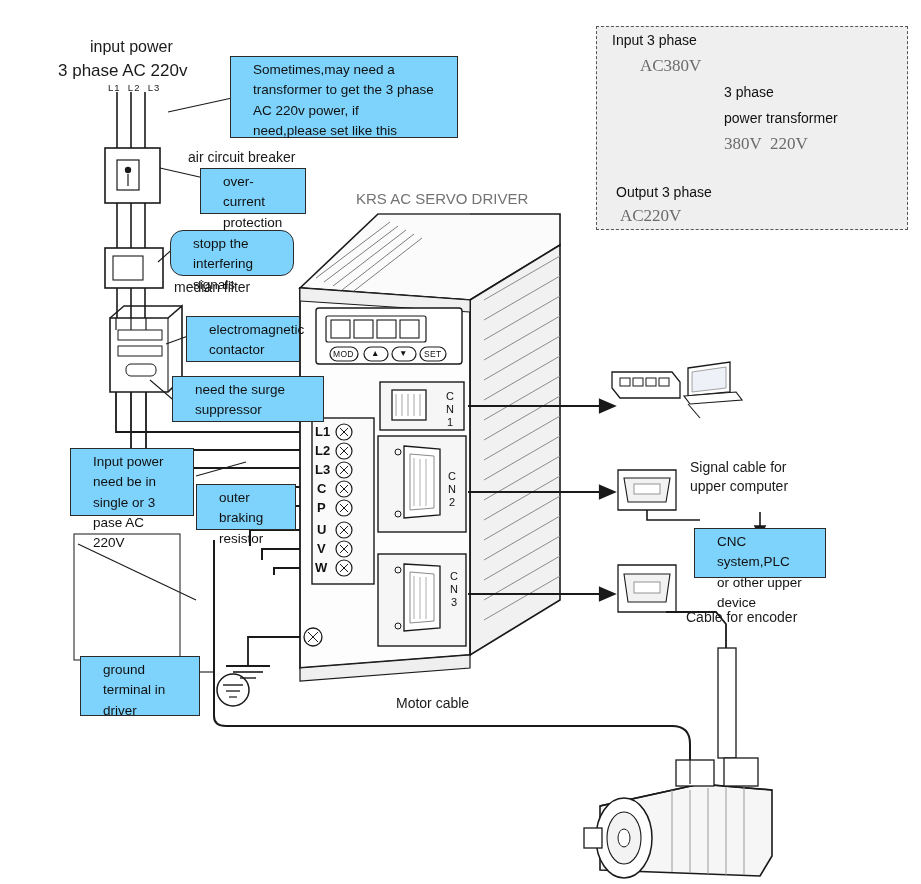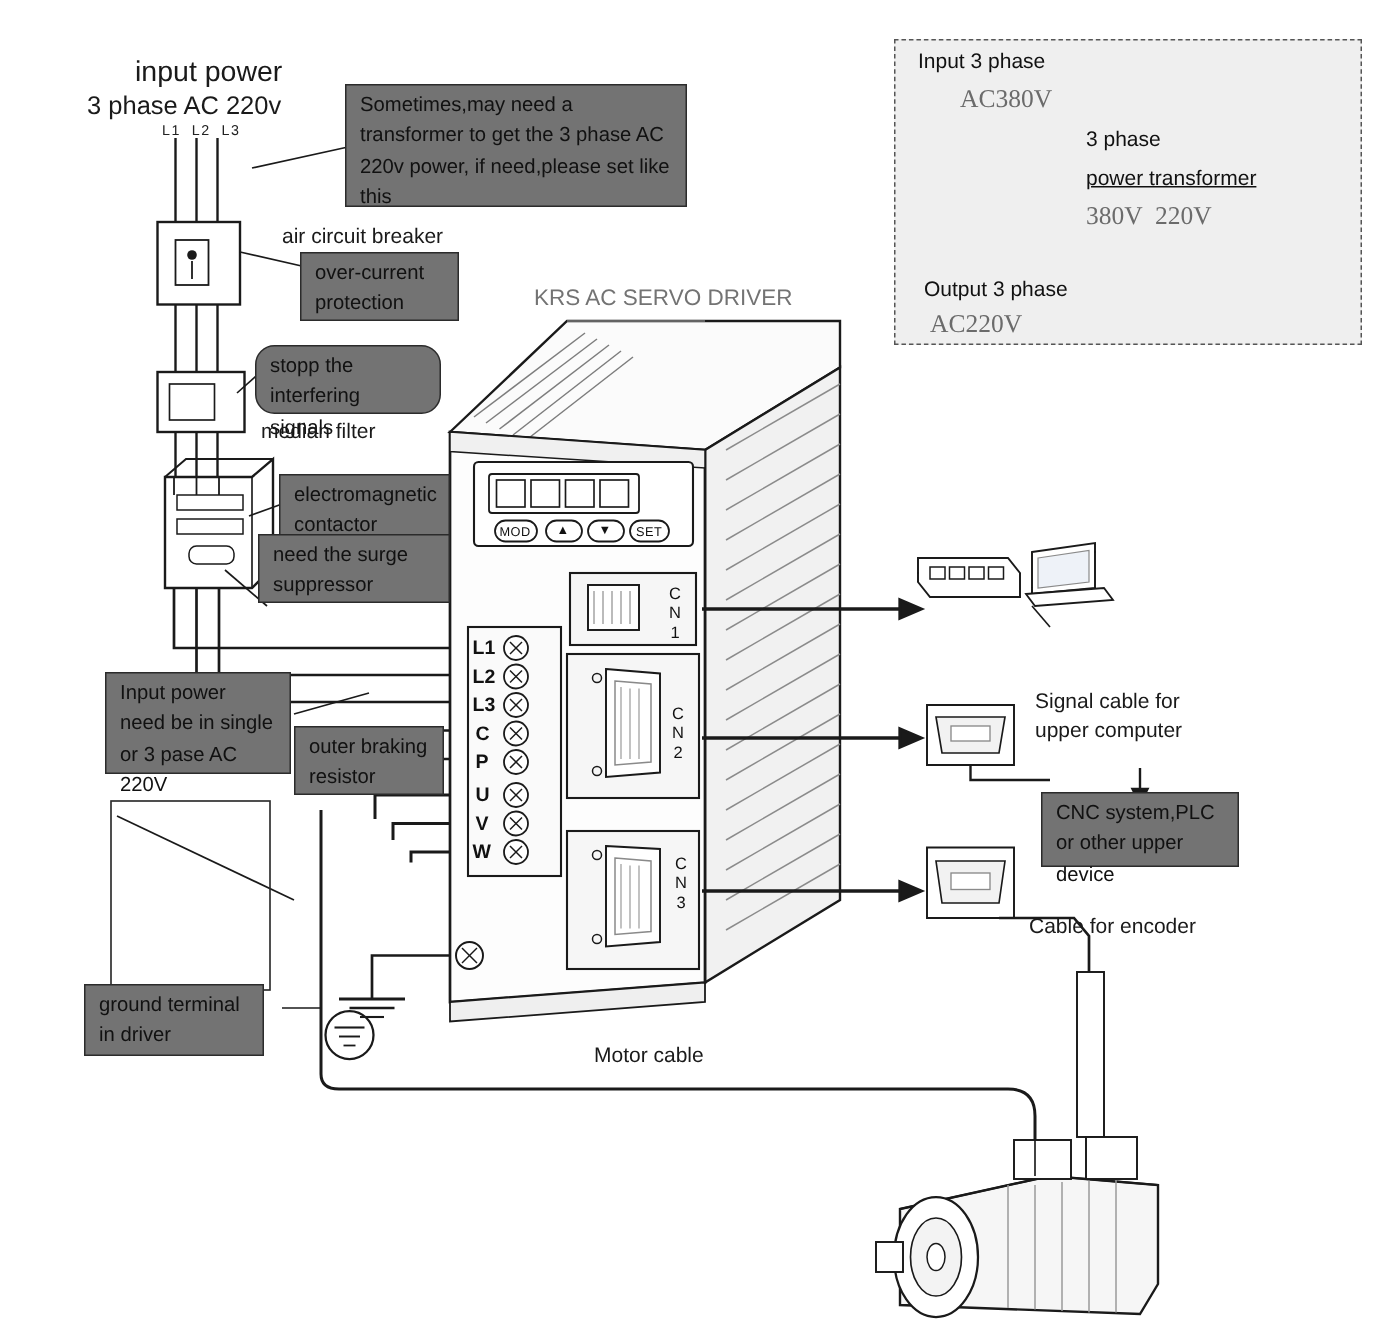--- a/index.html
+++ b/index.html
@@ -1,20 +1,20 @@
 <!DOCTYPE html>
 <html><head>
 <meta charset="utf-8">
 <style>
   html,body{margin:0;padding:0;background:#ffffff;}
   body{font-family:"Liberation Sans", sans-serif;color:#111;}
   #stage{position:relative;width:921px;height:884px;overflow:hidden;background:#fff;}
   .lbl{position:absolute;font-size:14px;line-height:1.35;color:#1a1a1a;white-space:pre;}
-  .box{position:absolute;border:1px solid #2b2b2b;background:#737373;font-size:13.5px;line-height:1.5;
-       padding:3px 9px;box-sizing:border-box;color:#111;}
+  .box{position:absolute;border:1px solid #2b2b2b;background:#7dd3fc;font-size:13.5px;line-height:1.5;
+       padding:3px 22px;box-sizing:border-box;color:#111;}
   .nb{position:absolute;font-size:14px;line-height:1.45;white-space:pre;}
   .dashbox{position:absolute;border:1px dashed #555;background:#efefef;box-sizing:border-box;}
   .title{position:absolute;font-size:15px;color:#737373;white-space:pre;}
   .tiny{font-size:9.5px;letter-spacing:1px;color:#222;}
   .vert{writing-mode:vertical-rl;text-orientation:upright;letter-spacing:1px;font-size:11px;}
   svg{position:absolute;left:0;top:0;}
   .term{position:absolute;font-weight:bold;font-size:13px;color:#111;}
   .gray{color:#6b6b6b;}
 </style>
 </head>
@@ -336,49 +336,49 @@
 
       <g stroke="#1a1a1a" stroke-width="1.6" fill="#1a1a1a">
         <line x1="648" y1="176" x2="648" y2="190"></line>
           <polygon points="643,188 653,188 648,198"></polygon>
         <line x1="672" y1="176" x2="672" y2="190"></line>
           <polygon points="667,188 677,188 672,198"></polygon>
       </g>
     </g>
   </svg>
 
-  <div class="lbl" style="left:90px;top:36px;font-size:19px;">input power</div>
+  <div class="lbl" style="left:90px;top:36px;font-size:16px;">input power</div>
   <div class="lbl" style="left:58px;top:60px;font-size:17px;">3 phase AC 220v</div>
   <div class="lbl tiny" style="left:108px;top:82px;">L1  L2  L3</div>
 
   <div class="box" style="left:230px;top:56px;width:228px;height:82px;">Sometimes,may need a transformer
 to get the 3 phase AC 220v power,
 if need,please set like this</div>
 
   <div class="lbl" style="left:188px;top:148px;">air circuit breaker</div>
   <div class="box" style="left:200px;top:168px;width:106px;height:46px;">over-current
 protection</div>
 
   <div class="box" style="left:170px;top:230px;width:124px;height:46px;border-radius:13px;">stopp the
 interfering signals</div>
   <div class="lbl" style="left:174px;top:278px;">median filter</div>
 
   <div class="box" style="left:186px;top:316px;width:114px;height:46px;">electromagnetic
 contactor</div>
-  <div class="box" style="left:172px;top:356px;width:128px;height:46px;">need the
+  <div class="box" style="left:172px;top:376px;width:152px;height:46px;">need the
 surge suppressor</div>
 
   <div class="box" style="left:70px;top:448px;width:124px;height:68px;">Input power need
 be in single or
 3 pase AC 220V</div>
 
   <div class="box" style="left:196px;top:484px;width:100px;height:46px;">outer braking
 resistor</div>
 
-  <div class="box" style="left:56px;top:656px;width:120px;height:48px;">ground terminal
+  <div class="box" style="left:80px;top:656px;width:120px;height:60px;">ground terminal
 in driver</div>
 
   <div class="title" style="left:356px;top:190px;">KRS AC SERVO DRIVER</div>
 
   <div style="position:absolute;left:333px;top:349px;font-size:8.5px;letter-spacing:0.3px;text-align:center;">MOD</div>
   <div style="position:absolute;left:371px;top:348px;font-size:8.5px;">▲</div>
   <div style="position:absolute;left:399px;top:348px;font-size:8.5px;">▼</div>
   <div style="position:absolute;left:424px;top:349px;font-size:8.5px;letter-spacing:0.3px;">SET</div>
 
   <div class="term" style="left:315px;top:424px;">L1</div>
@@ -402,18 +402,18 @@
 or other upper device</div>
 
   <div class="lbl" style="left:686px;top:608px;">Cable for encoder</div>
 
   <div class="lbl" style="left:396px;top:694px;">Motor cable</div>
 
   <div class="dashbox" style="left:596px;top:26px;width:312px;height:204px;"></div>
   <div class="nb" style="left:612px;top:30px;">Input 3 phase</div>
   <div class="nb gray" style="left:640px;top:54px;font-family:'Liberation Serif',serif;font-size:17px;">AC380V</div>
   <div class="nb" style="left:724px;top:82px;">3 phase</div>
-  <div class="nb" style="left:724px;top:108px;text-decoration:underline;">power transformer</div>
+  <div class="nb" style="left:724px;top:108px;">power transformer</div>
   <div class="nb gray" style="left:724px;top:132px;font-family:'Liberation Serif',serif;font-size:17px;">380V  220V</div>
   <div class="nb" style="left:616px;top:182px;">Output 3 phase</div>
   <div class="nb gray" style="left:620px;top:204px;font-family:'Liberation Serif',serif;font-size:17px;">AC220V</div>
 
 </div>
 
 </body></html>

